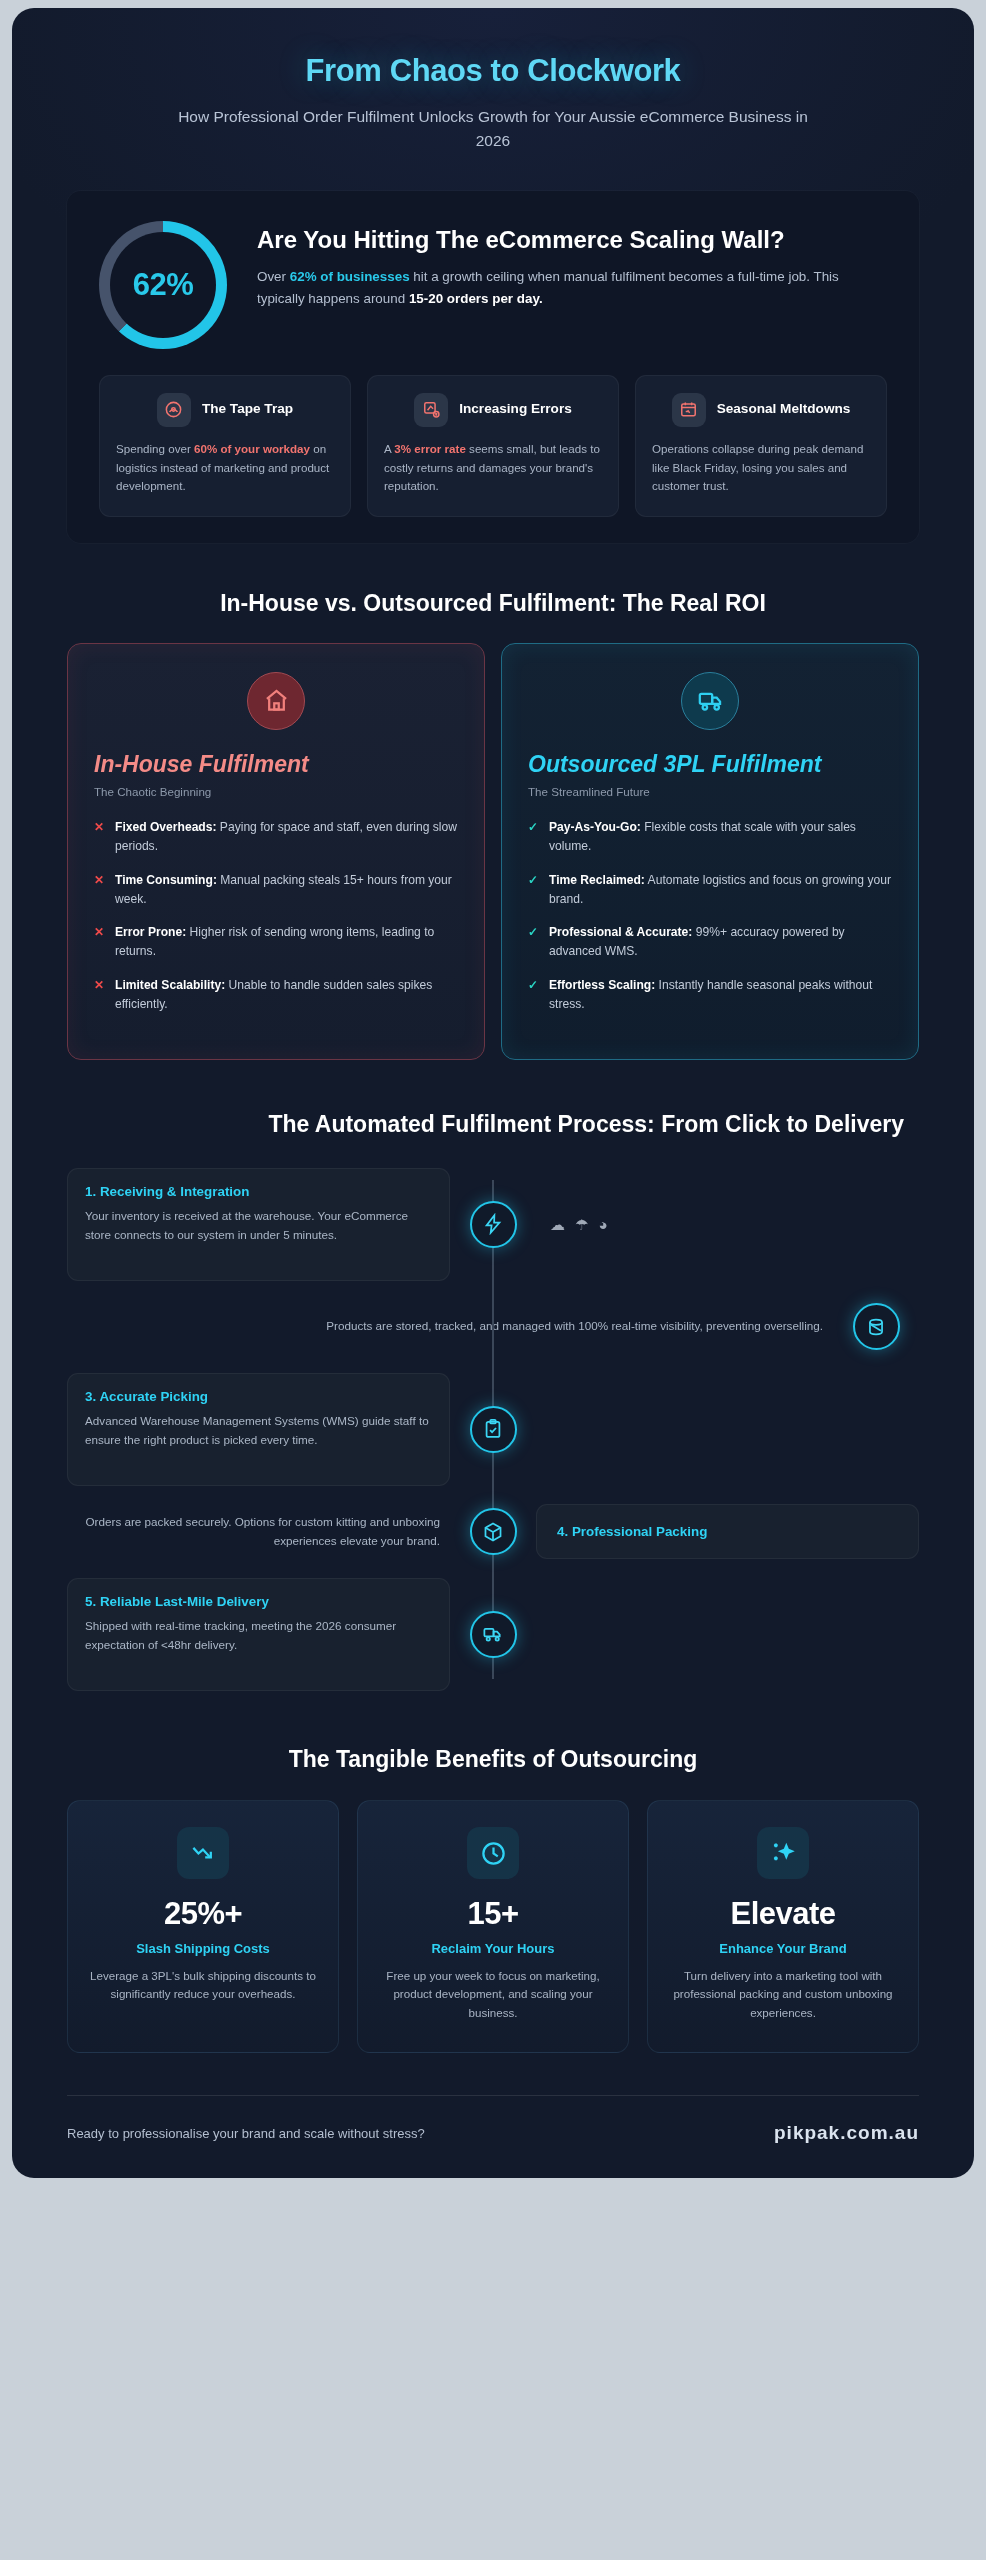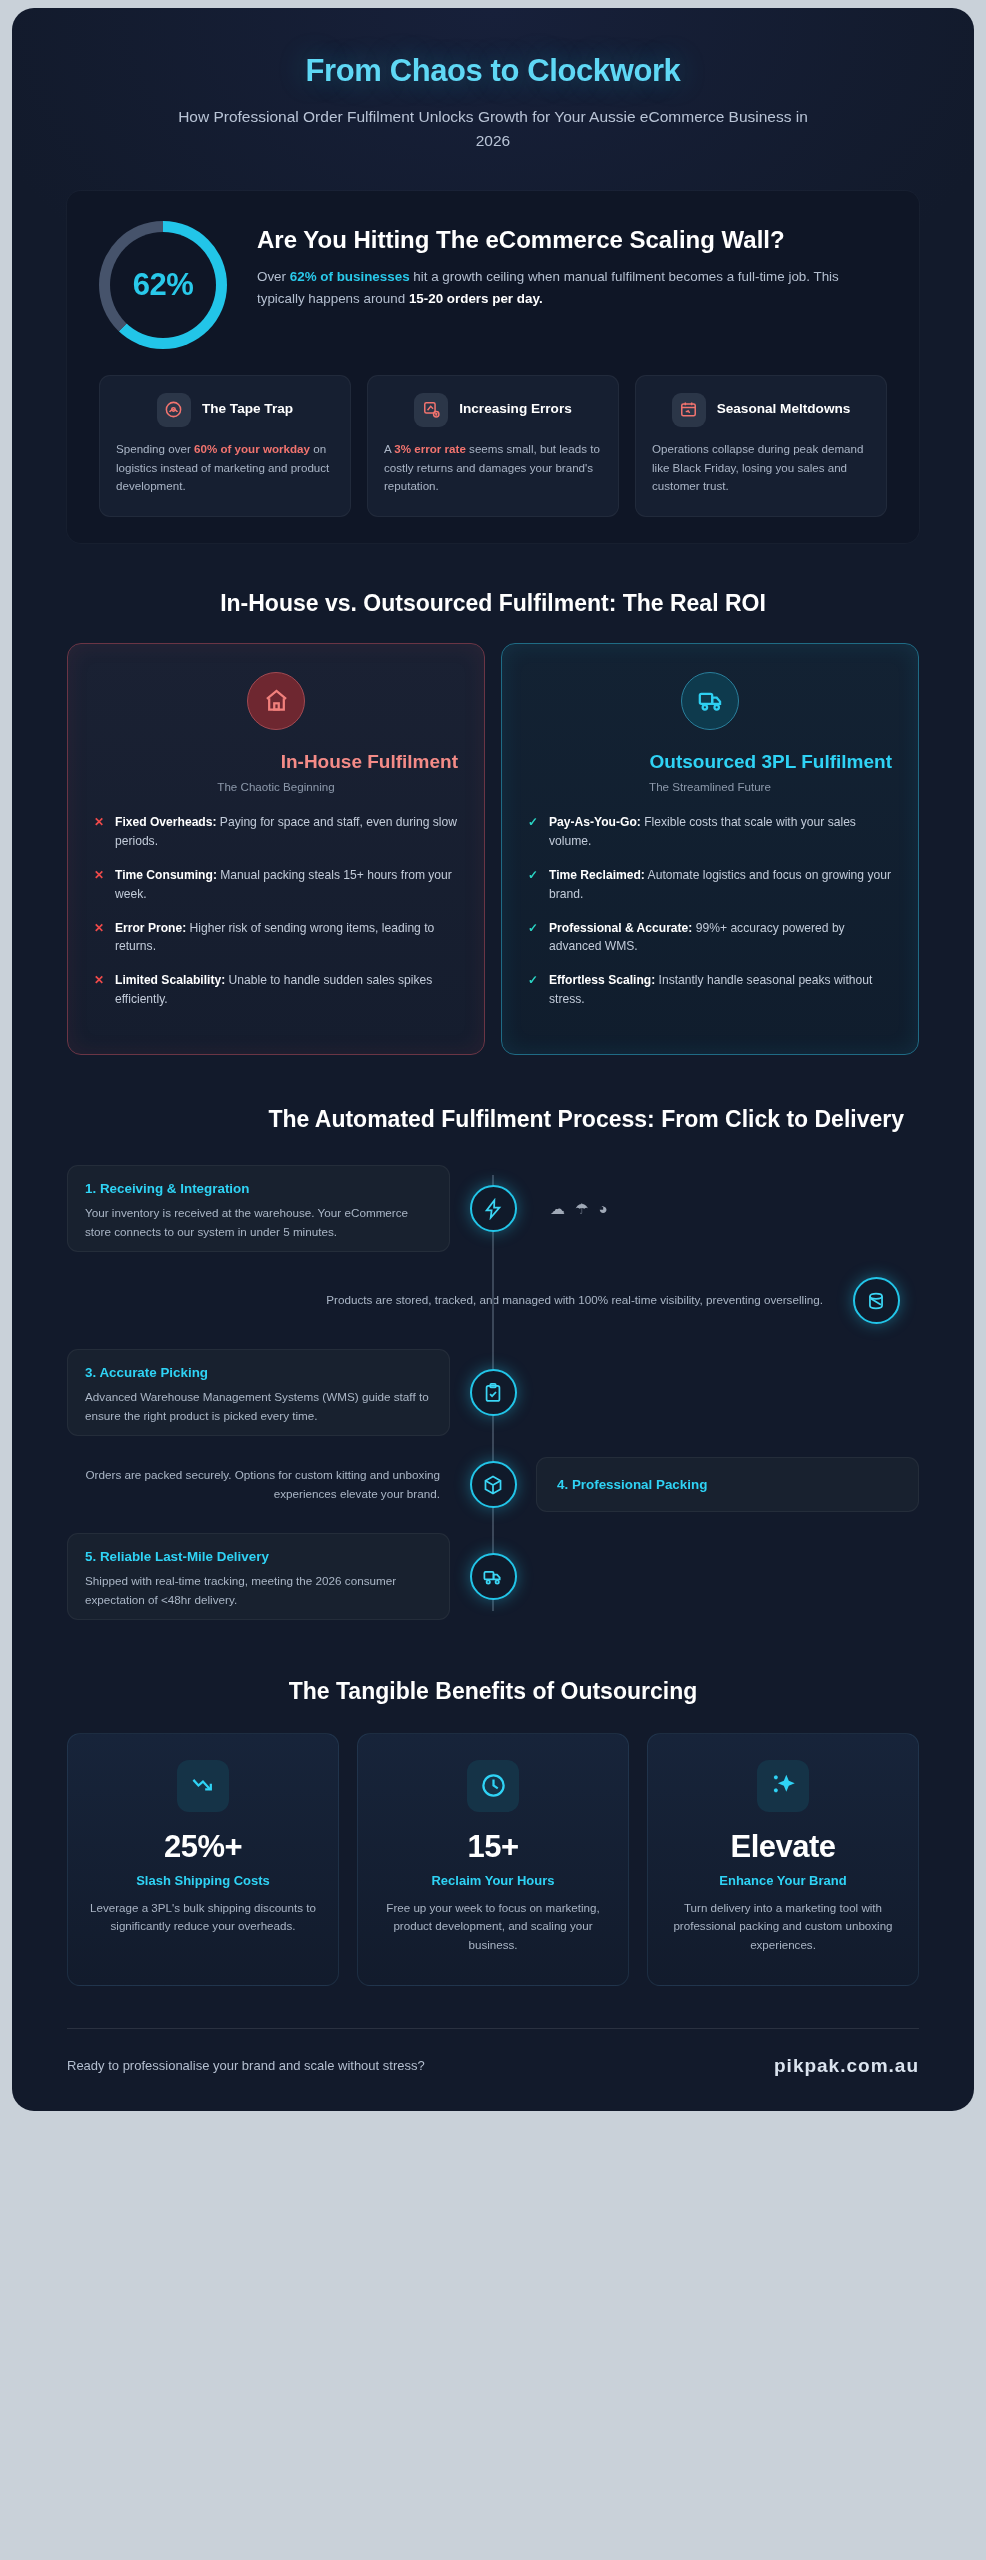--- a/index.html
+++ b/index.html
@@ -134,24 +134,24 @@
   }
   .cmp-ico {
     width: 58px; height: 58px; border-radius: 50%;
     margin: 0 auto 20px; display: flex; align-items: center; justify-content: center;
   }
   .cmp.bad .cmp-ico { background: #6e2730; border: 1px solid #a04a52; }
   .cmp.good .cmp-ico { background: #0e3a4d; border: 1px solid #2a7f9c; }
   .cmp-ico svg { width: 27px; height: 27px; fill: none; stroke-width: 2; }
   .cmp.bad .cmp-ico svg { stroke: #f2807c; }
   .cmp.good .cmp-ico svg { stroke: #2ed0f2; }
-  .cmp h3 { text-align: right; font-size: 19px; font-weight: 700; line-height: 1.22; }
+  .cmp h3 { text-align: left; font-size: 23px; font-weight: 700; line-height: 1.22; font-style: italic; }
   .cmp.bad h3 { color: #f48b87; }
   .cmp.good h3 { color: #2fd3f5; }
-  .cmp .tag { text-align: center; font-size: 11.6px; color: #8d99ab; margin-top: 7px; margin-bottom: 20px; }
+  .cmp .tag { font-size: 11.6px; color: #8d99ab; margin-top: 7px; margin-bottom: 20px; }
   .cmp ul { list-style: none; }
   .cmp li { display: flex; gap: 9px; margin-bottom: 15px; align-items: flex-start; }
   .mk { flex: 0 0 auto; font-size: 12px; font-weight: 700; line-height: 1.55; width: 12px; }
   .cmp.bad .mk { color: #ef4a4a; }
   .cmp.good .mk { color: #2ad4c4; }
   .cmp li .txt { font-size: 12.1px; line-height: 1.56; color: #c3ccda; }
   .cmp li .txt b { color: #ffffff; font-weight: 700; }
 
   
   .timeline { margin: 28px 55px 0; position: relative; }
@@ -166,21 +166,21 @@
     width: 47px; height: 47px; border-radius: 50%;
     border: 2.5px solid #22c5e8; background: #101a2a;
     display: flex; align-items: center; justify-content: center;
     box-shadow: 0 0 16px rgba(34,197,232,0.40);
   }
   .node svg { width: 22px; height: 22px; stroke: #3bd6f5; fill: none; stroke-width: 1.9; }
   .tl-card {
     background: #18212f;
     border: 1px solid rgba(255,255,255,0.055);
     border-radius: 11px;
-    padding: 15px 17px 9px;
+    padding: 15px 17px 35px;
   }
   .tl-card.plain { background: transparent; border: none; padding: 6px 10px; }
   .tl-card h4 { font-size: 13.4px; font-weight: 700; color: #2fd3f5; margin-bottom: 8px; }
   .tl-card p { font-size: 11.7px; line-height: 1.62; color: #aab6c6; }
   .tl-card.ta-right { text-align: right; }
   .tl-card.only-title { padding: 19px 20px; }
   .tl-card.only-title h4 { margin-bottom: 0; }
   .deco { display: flex; gap: 10px; align-items: center; padding-left: 14px; }
   .deco span { color: #b9c2d0; font-size: 15px; line-height: 1; opacity: .85; }
 

